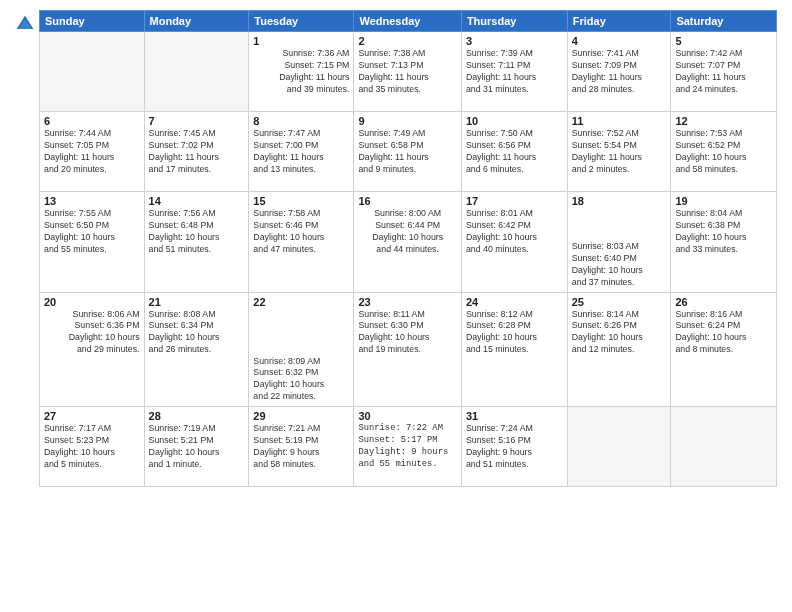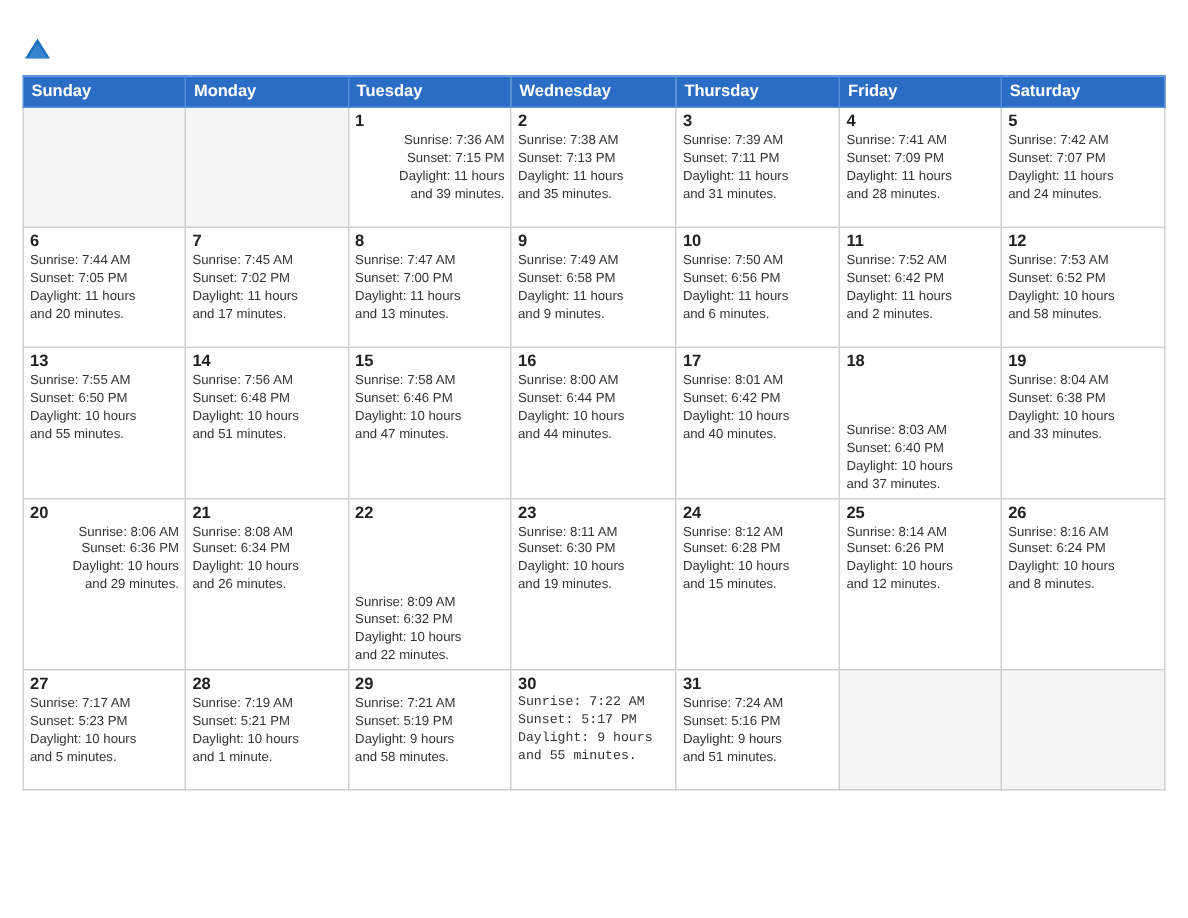--- a/index.html
+++ b/index.html
@@ -6,23 +6,22 @@
     body {
       font-family: Arial, sans-serif;
       background: #fff;
       width: 792px;
       height: 612px;
       overflow: hidden;
     }
     .page {
       width: 792px;
       height: 478px;
-      padding: 20px 15px;
+      padding: 10px 15px;
       display: flex;
-      flex-direction: column;
     }
     .header {
       display: flex;
       justify-content: space-between;
       align-items: flex-start;
       margin-bottom: 6px;
     }
     .logo {
       display: flex;
       align-items: center;
@@ -206,21 +205,21 @@
           <td>
             <span class="day-num">10</span>
             <div class="day-info" style="white-space: pre-line;">Sunrise: 7:50 AM
 Sunset: 6:56 PM
 Daylight: 11 hours
 and 6 minutes.</div>
           </td>
           <td>
             <span class="day-num">11</span>
             <div class="day-info" style="white-space: pre-line;">Sunrise: 7:52 AM
-Sunset: 6:42 PM
+Sunset: 5:54 PM
 Daylight: 11 hours
 and 2 minutes.</div>
           </td>
           <td>
             <span class="day-num">12</span>
             <div class="day-info" style="white-space: pre-line;">Sunrise: 7:53 AM
 Sunset: 6:52 PM
 Daylight: 10 hours
 and 58 minutes.</div>
           </td>
@@ -242,21 +241,21 @@
           </td>
           <td>
             <span class="day-num">15</span>
             <div class="day-info" style="white-space: pre-line;">Sunrise: 7:58 AM
 Sunset: 6:46 PM
 Daylight: 10 hours
 and 47 minutes.</div>
           </td>
           <td>
             <span class="day-num">16</span>
-            <div class="day-info" style="white-space: pre-line;">Sunrise: 8:00 AM
+            <div class="day-info" style="white-space: pre-line; text-align: center;">Sunrise: 8:00 AM
 Sunset: 6:44 PM
 Daylight: 10 hours
 and 44 minutes.</div>
           </td>
           <td>
             <span class="day-num">17</span>
             <div class="day-info" style="white-space: pre-line;">Sunrise: 8:01 AM
 Sunset: 6:42 PM
 Daylight: 10 hours
 and 40 minutes.</div>

